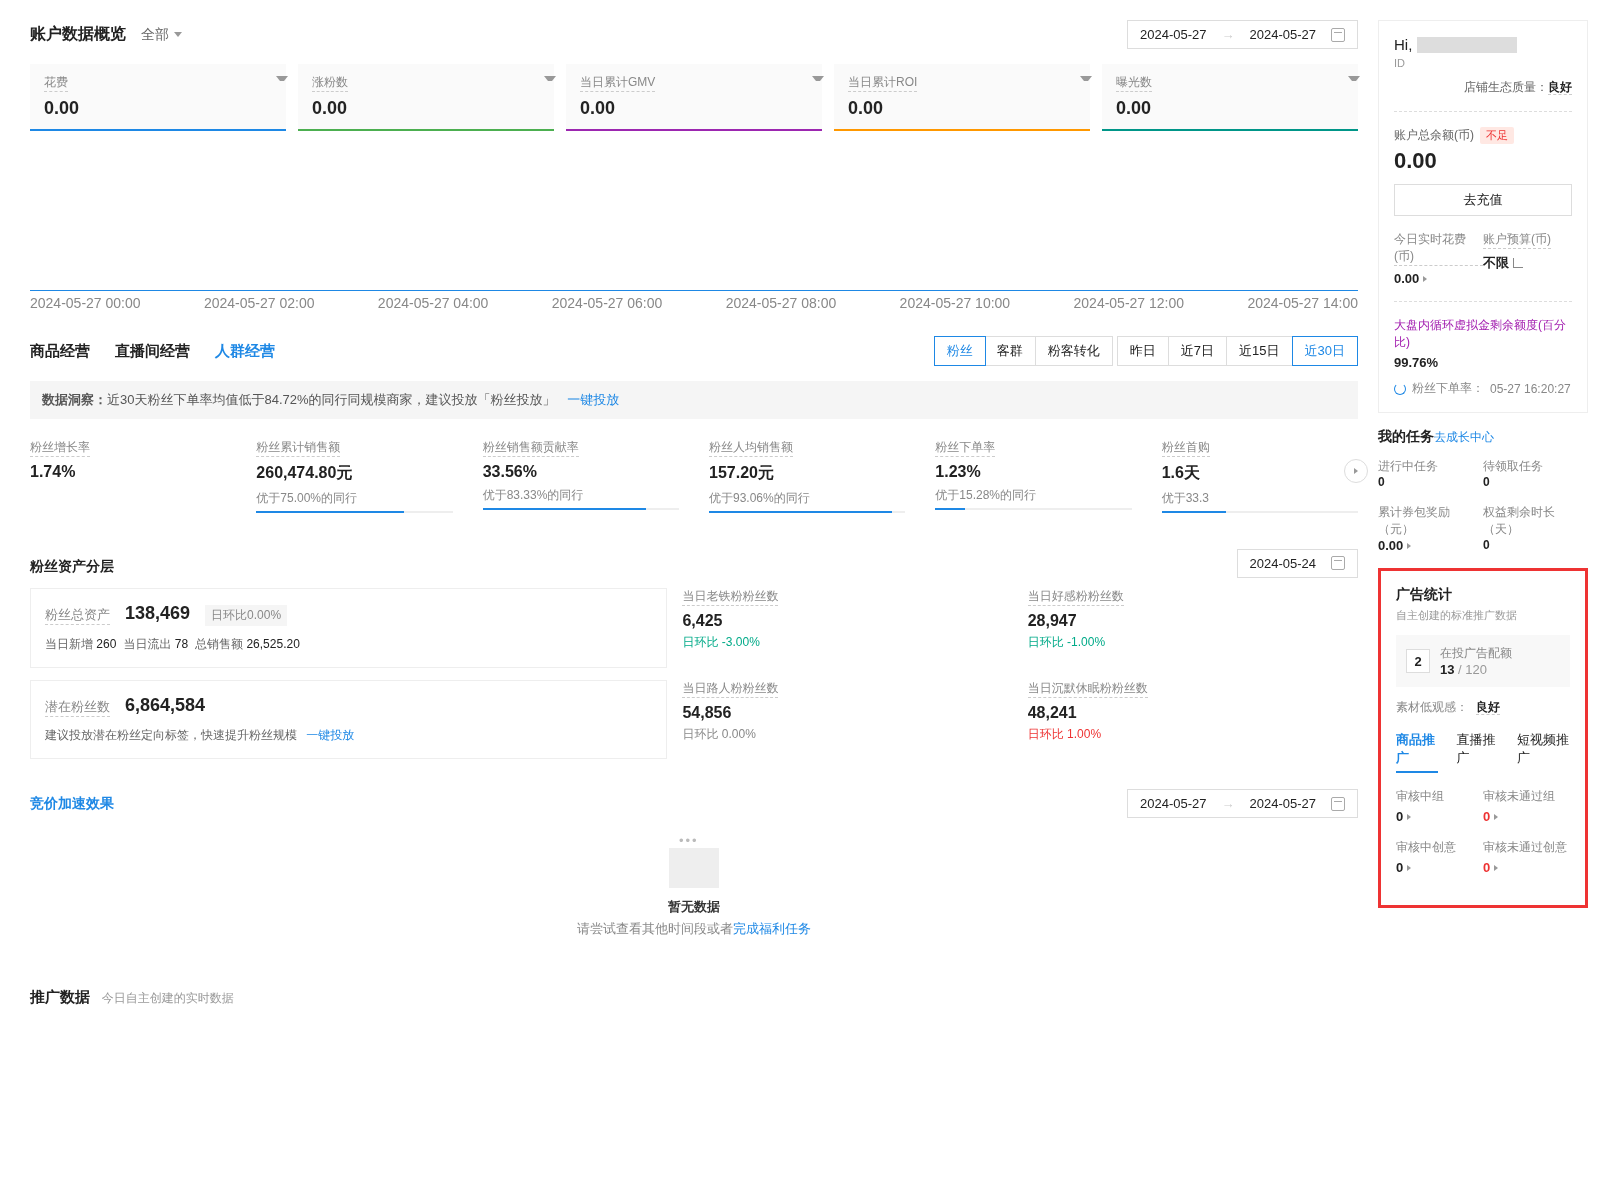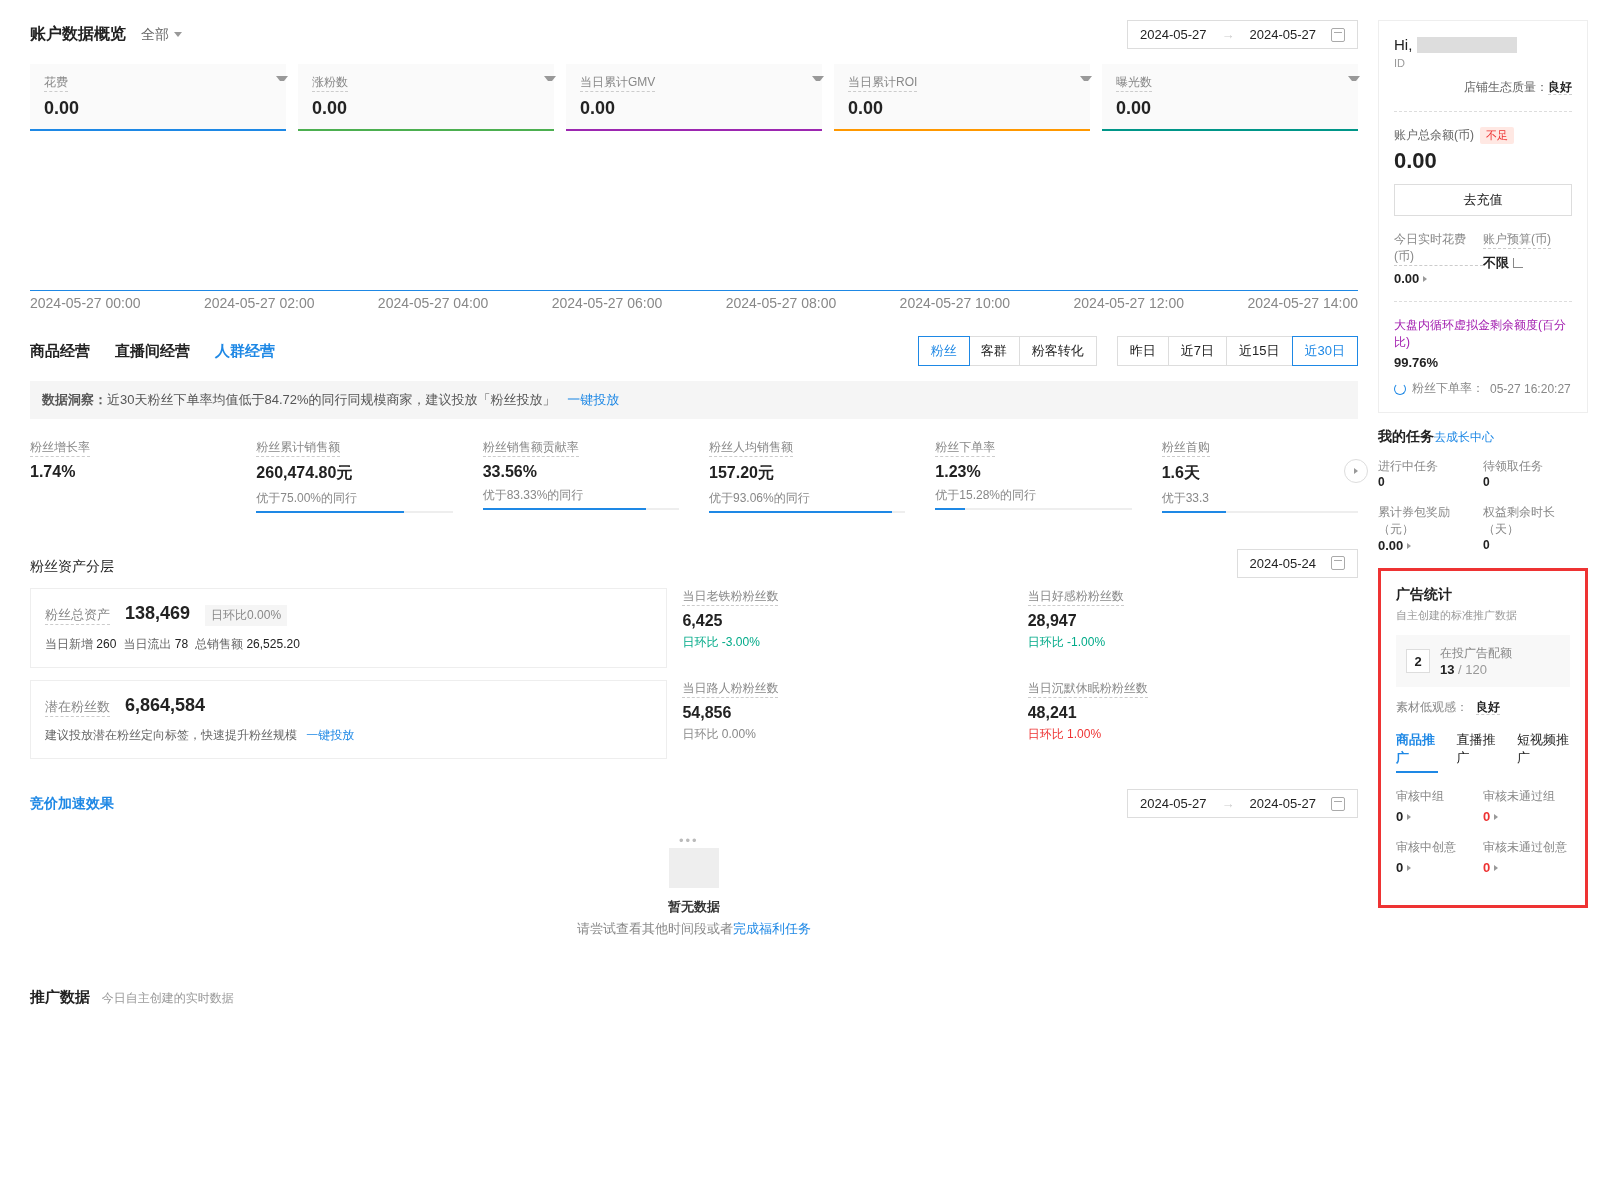--- a/index.html
+++ b/index.html
@@ -25,36 +25,36 @@
 .c-purple{border-bottom-color:#9c27b0}
 .c-orange{border-bottom-color:#ff9800}
 .c-teal{border-bottom-color:#009688}
 .chart-area{height:170px;position:relative;margin-bottom:25px}
 .chart-line{position:absolute;bottom:20px;left:0;right:0;height:1px;background:#1e88e5}
 .chart-labels{position:absolute;bottom:0;left:0;right:0;display:flex;justify-content:space-between;font-size:14px;color:#888}
 .tabs-row{display:flex;align-items:center;justify-content:space-between;margin-bottom:15px}
 .main-tabs{display:flex;gap:25px;font-size:15px;font-weight:600}
 .main-tabs .tab{cursor:pointer;color:#222}
 .main-tabs .tab.active{color:#1e88e5}
-.pill-group{display:flex;gap:20px}
+.pill-group{display:flex;gap:4px}
 .pills{display:flex;border:1px solid #ddd}
 .pills .pill{padding:5px 12px;cursor:pointer;border-right:1px solid #ddd;font-size:13px}
 .pills .pill:last-child{border-right:none}
 .pills .pill.active{color:#1e88e5;border:1px solid #1e88e5;margin:-1px}
 .insight-bar{background:#f5f5f5;padding:10px 12px;font-size:13px;color:#555;margin-bottom:20px}
 .insight-bar a{color:#1e88e5;text-decoration:none;margin-left:8px}
 .stat-row{display:flex;gap:30px;position:relative;margin-bottom:8px}
 .stat-item{flex:1;min-width:0}
 .stat-item .label{color:#888;font-size:12px;border-bottom:1px dashed #ccc;display:inline-block;margin-bottom:6px}
 .stat-item .value{font-size:16px;font-weight:600;margin-bottom:6px}
 .stat-item .compare{font-size:12px;color:#888}
 .stat-item .bar{height:2px;background:#eee;margin-top:4px;position:relative}
 .stat-item .bar::after{content:"";position:absolute;left:0;top:0;height:100%;background:#1e88e5;width:var(--w,50%)}
 .carousel-next{position:absolute;right:-10px;top:20px;width:24px;height:24px;border:1px solid #ddd;border-radius:50%;background:#fff;display:flex;align-items:center;justify-content:center;cursor:pointer}
-.section-sub{font-size:14px;font-weight:400;margin:20px 0 12px}
+.section-sub{font-size:14px;font-weight:700;margin:20px 0 12px}
 .asset-row{display:flex;gap:15px;margin-bottom:12px}
 .asset-card{border:1px solid #eee;padding:14px;flex:1}
 .asset-card.big{flex:0 0 48%}
 .asset-header{display:flex;align-items:baseline;gap:15px;margin-bottom:10px}
 .asset-header .label{color:#888;font-size:13px;border-bottom:1px dashed #ccc}
 .asset-header .value{font-size:18px;font-weight:600}
 .asset-header .chip{font-size:12px;color:#888;background:#f5f5f5;padding:2px 6px}
 .asset-meta{font-size:12px;color:#666;display:flex;gap:7px}
 .asset-meta span strong{color:#222;font-weight:500}
 .asset-link{color:#1e88e5;text-decoration:none;font-size:12px;margin-left:6px}

